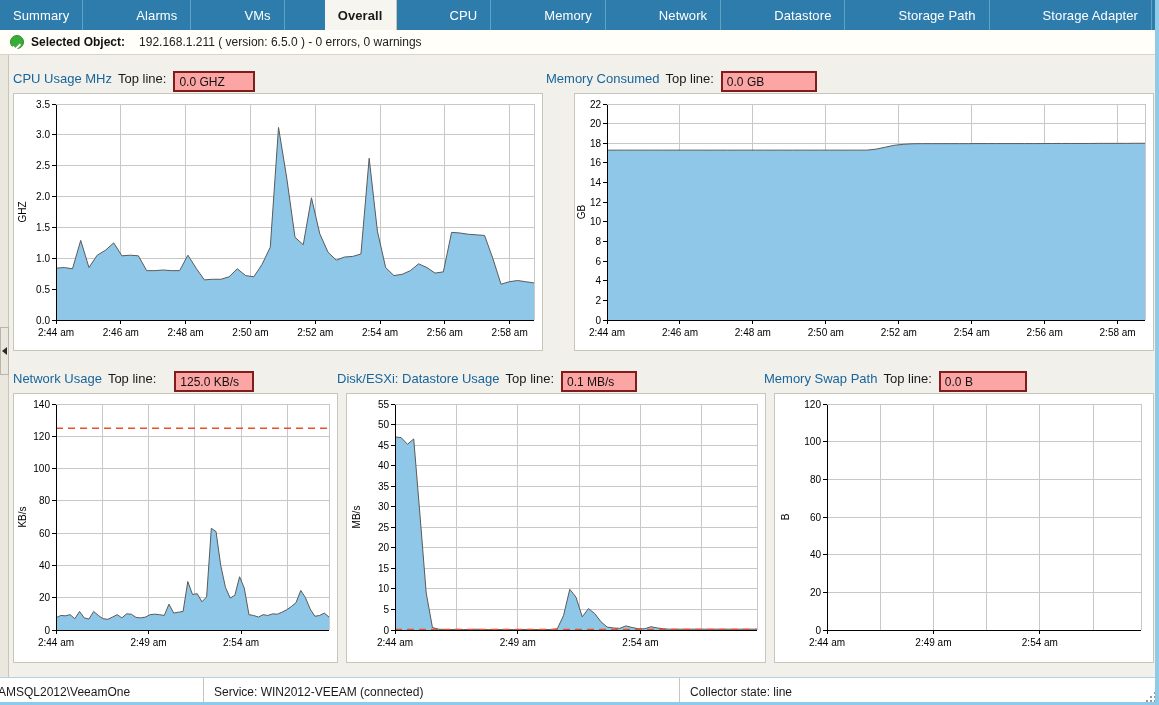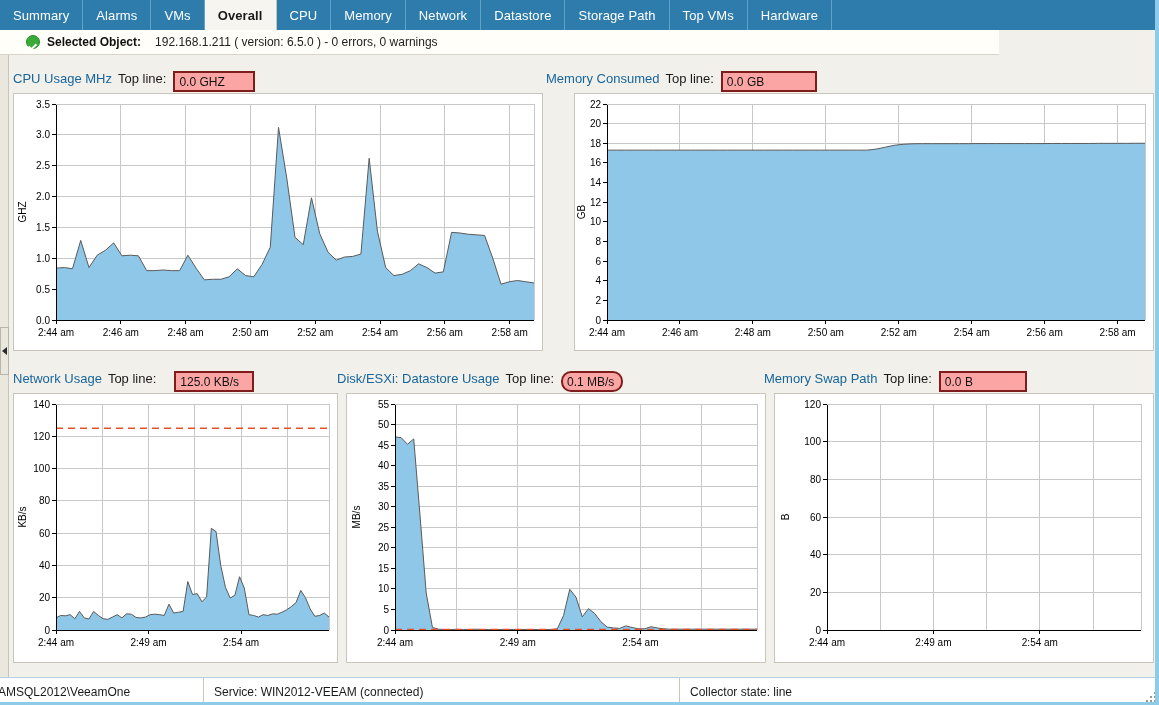--- a/index.html
+++ b/index.html
@@ -11,21 +11,21 @@
     font-size:12px;
     color:#1c1c1c;
     overflow:hidden;
   }
   #app { position:relative; width:1159px; height:705px; }
 
   
   .tabbar {
     position:absolute; left:0; top:0; width:1159px; height:30px;
     background:#2d7cab;
-    display:flex; align-items:stretch;
+    display:flex; align-items:stretch;gap:40px;
   }
   .tab {
     display:flex; align-items:center; justify-content:center;
     padding:0 13px;
     color:#ffffff;
     font-size:13px;
     border-right:1px solid #5fa3c8;
     cursor:default;
     white-space:nowrap;
     letter-spacing:0.1px;
@@ -33,25 +33,25 @@
   .tab.active {
     background:#f7f5ef;
     color:#1a1a1a;
     font-weight:bold;
     border-right:1px solid #c9c5bb;
   }
   .tabfill { flex:1 1 auto; border-right:none; }
 
   
   .selrow {
-    position:absolute; left:0; top:30px; width:999px; height:25px;
+    position:absolute; left:0; top:30px; width:1159px; height:25px;
     background:#fffef9;
     border-bottom:1px solid #d8d4ca;
     display:flex; align-items:center;
-    padding-left:26px;
+    padding-left:10px;
   }
   .okicon {
     width:14px; height:14px; border-radius:50%;
     background:#3bab38;
     border:1px solid #2c8c2a;
     position:relative; margin-right:7px; flex:0 0 auto;
   }
   .okicon:before {
     content:""; position:absolute;
     left:3px; top:6px; width:3px; height:6px;
@@ -143,20 +143,21 @@
   <div class="tabbar" id="tabbar">
       <div class="tab">Summary</div>
       <div class="tab">Alarms</div>
       <div class="tab">VMs</div>
       <div class="tab active">Overall</div>
       <div class="tab">CPU</div>
       <div class="tab">Memory</div>
       <div class="tab">Network</div>
       <div class="tab">Datastore</div>
       <div class="tab">Storage Path</div>
+      <div class="tab">Storage Adapter</div>
       <div class="tab">Top VMs</div>
       <div class="tab">Hardware</div>
       <div class="tab tabfill"></div>
     </div>
 
   <div class="selrow">
     <span class="okicon"></span>
     <span class="sel-label">Selected Object:</span>
     <span class="sel-value">192.168.1.211 ( version: 6.5.0 ) - 0 errors, 0 warnings</span>
   </div>
@@ -351,21 +352,21 @@
           <line x1="42" y1="10" x2="42" y2="236" stroke="#000" stroke-width="1" shape-rendering="crispEdges"></line>
           <line x1="42" y1="236" x2="315" y2="236" stroke="#000" stroke-width="1" shape-rendering="crispEdges"></line>
           <line x1="315" y1="10" x2="315" y2="236" stroke="#c8c8c8" stroke-width="1" shape-rendering="crispEdges"></line>
           <line x1="42" y1="10" x2="315" y2="10" stroke="#c8c8c8" stroke-width="1" shape-rendering="crispEdges"></line>
           <text x="12" y="123" text-anchor="middle" font-size="10" font-family="&quot;Liberation Sans&quot;, sans-serif" fill="#000" transform="rotate(-90 12 123)">KB/s</text>
         </svg>
       </div>
       <div class="chart-header" style="left: 328px; top: 316px;">
         <span class="chart-title">Disk/ESXi: Datastore Usage</span>
         <span class="topline-label">Top line:</span>
-        <input class="topline-input" type="text" value="0.1 MB/s" style="width: 62px; border-radius: 10px;">
+        <input class="topline-input" type="text" value="0.1 MB/s" style="width: 76px;">
       </div>
       <div class="panel" style="left: 337px; top: 338px; width: 420px; height: 270px;">
         <svg width="418" height="268" class="plot-svg">
           <line x1="44" y1="236" x2="48" y2="236" stroke="#000" stroke-width="1" shape-rendering="crispEdges"></line>
           <text x="42" y="239.5" text-anchor="end" font-size="10" font-family="&quot;Liberation Sans&quot;, sans-serif" fill="#000">0</text>
           <line x1="48" y1="215.45454545454544" x2="410" y2="215.45454545454544" stroke="#c8c8c8" stroke-width="1" shape-rendering="crispEdges"></line>
           <line x1="44" y1="215.45454545454544" x2="48" y2="215.45454545454544" stroke="#000" stroke-width="1" shape-rendering="crispEdges"></line>
           <text x="42" y="218.95454545454544" text-anchor="end" font-size="10" font-family="&quot;Liberation Sans&quot;, sans-serif" fill="#000">5</text>
           <line x1="48" y1="194.9090909090909" x2="410" y2="194.9090909090909" stroke="#c8c8c8" stroke-width="1" shape-rendering="crispEdges"></line>
           <line x1="44" y1="194.9090909090909" x2="48" y2="194.9090909090909" stroke="#000" stroke-width="1" shape-rendering="crispEdges"></line>

